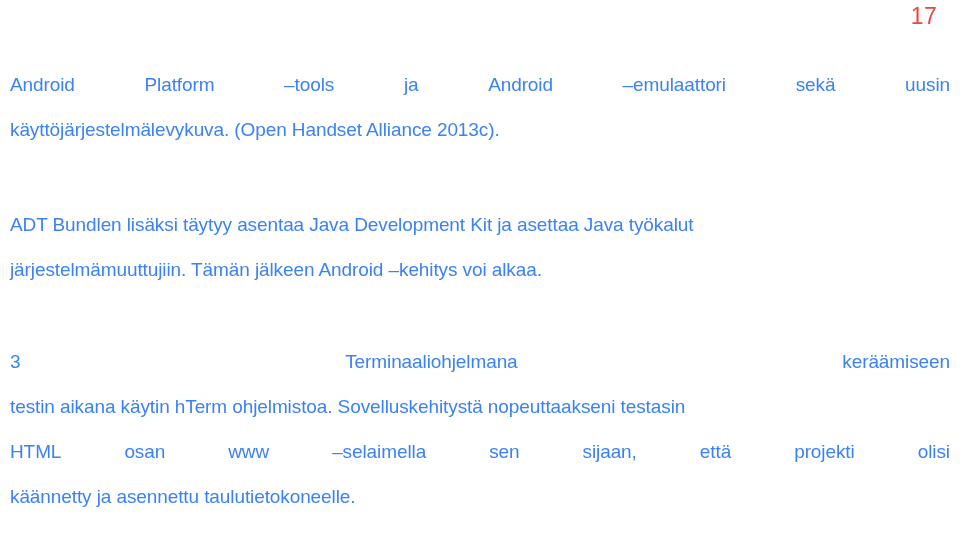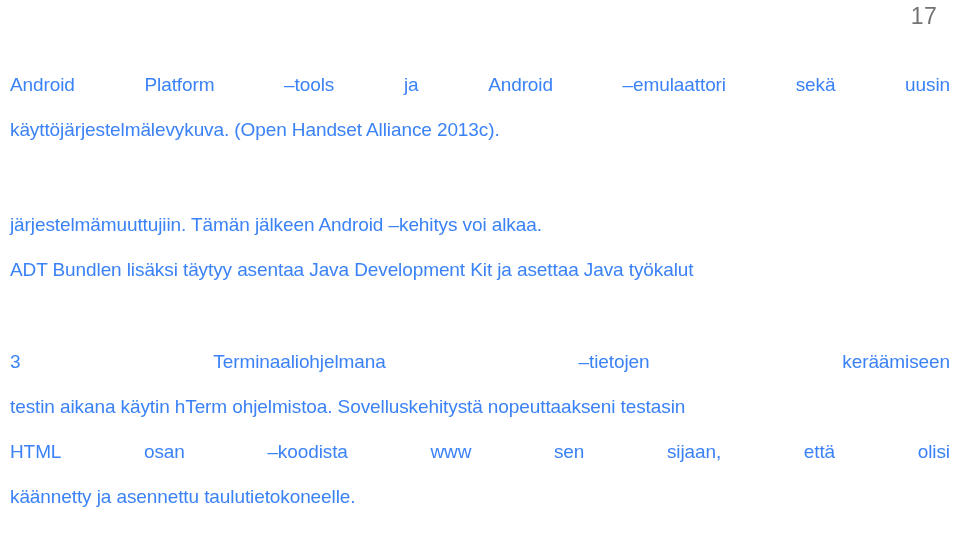--- a/index.html
+++ b/index.html
@@ -27,21 +27,21 @@
   
   .page-number {
     position: absolute;
     top: 2px;
     left: 0;
     width: 937px;
     text-align: right;
     font-size: 23px;
     line-height: 28px;
     letter-spacing: 0.3px;
-    color: #737373;
+    color: #ef4444;
   }
 
   
   .body-block {
     position: absolute;
     left: 10px;
     top: 62px;
     width: 940px;
   }
 
@@ -89,27 +89,27 @@
   <div class="body-block">
 
     <div class="para">
         <div class="line justify"><span class="w">Android</span><span class="w">Platform</span><span class="w">–tools</span><span class="w">ja</span><span class="w">Android</span><span class="w">–emulaattori</span><span class="w">sekä</span><span class="w">uusin</span></div>
         <div class="line flush"><span class="w">käyttöjärjestelmälevykuva. (Open Handset Alliance 2013c).</span></div>
       </div>
 
     <div class="para-gap-1"></div>
 
     <div class="para">
+        <div class="line flush"><span class="w">ADT Bundlen lisäksi täytyy asentaa Java Development Kit ja asettaa Java työkalut</span></div>
         <div class="line flush"><span class="w">järjestelmämuuttujiin. Tämän jälkeen Android –kehitys voi alkaa.</span></div>
-        <div class="line flush"><span class="w">ADT Bundlen lisäksi täytyy asentaa Java Development Kit ja asettaa Java työkalut</span></div>
       </div>
 
     <div class="para-gap-2"></div>
 
     <div class="para">
-        <div class="line justify"><span class="w">3</span><span class="w">Terminaaliohjelmana</span><span class="w">–tietojen</span><span class="w">keräämiseen</span></div>
+        <div class="line justify"><span class="w">3</span><span class="w">Terminaaliohjelmana</span><span class="w">keräämiseen</span></div>
         <div class="line flush"><span class="w">testin aikana käytin hTerm ohjelmistoa. Sovelluskehitystä nopeuttaakseni testasin</span></div>
-        <div class="line justify"><span class="w">HTML</span><span class="w">osan</span><span class="w">–koodista</span><span class="w">www</span><span class="w">sen</span><span class="w">sijaan,</span><span class="w">että</span><span class="w">olisi</span></div>
+        <div class="line justify"><span class="w">HTML</span><span class="w">osan</span><span class="w">www</span><span class="w">–selaimella</span><span class="w">sen</span><span class="w">sijaan,</span><span class="w">että</span><span class="w">projekti</span><span class="w">olisi</span></div>
         <div class="line flush"><span class="w">käännetty ja asennettu taulutietokoneelle.</span></div>
       </div>
 
   </div>
 </div>
 
 </body></html>

